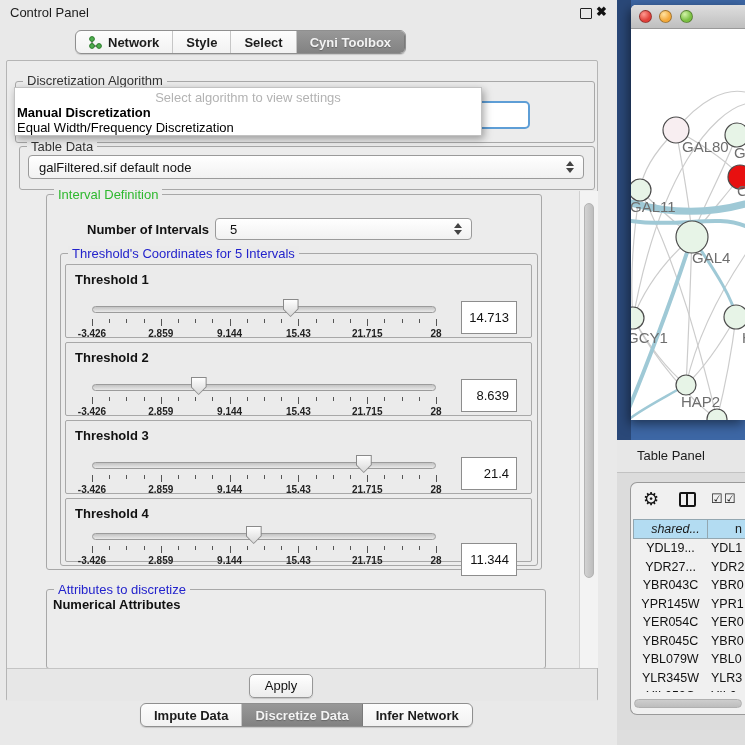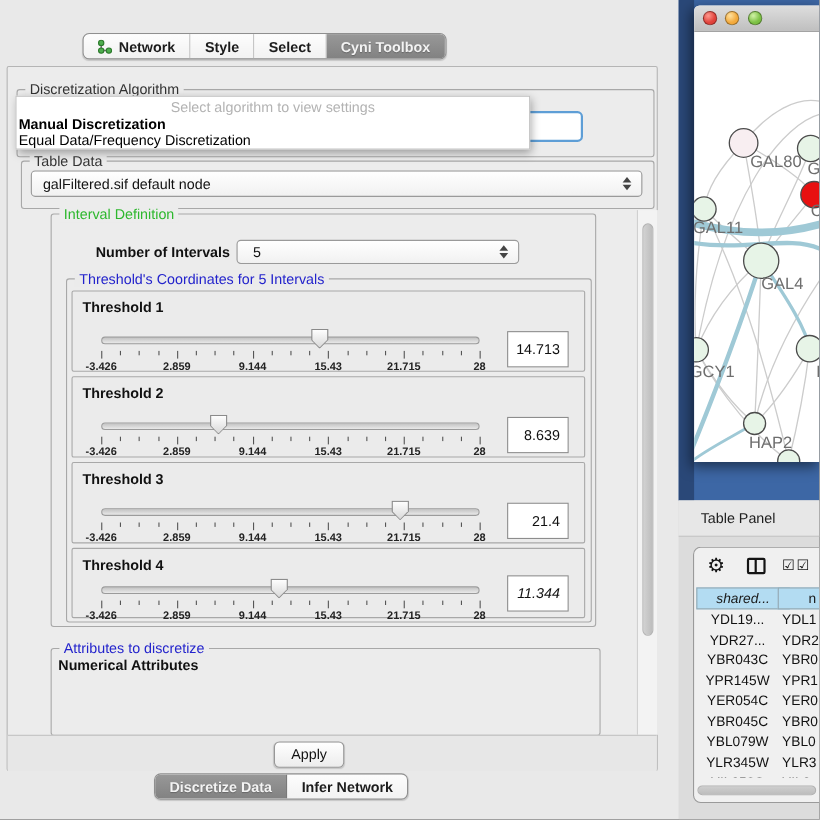--- a/index.html
+++ b/index.html
@@ -90,21 +90,21 @@
   .net-window{position:absolute;left:14px;top:5px;width:114px;height:415px;background:#fff;
               border-radius:5px 0 0 0;box-shadow:-2px 4px 12px rgba(0,0,0,.5);overflow:hidden;}
   .net-titlebar{position:absolute;left:0;top:0;width:100%;height:23px;
               background:linear-gradient(#dedede,#bfbfbf);border-bottom:1px solid #999;}
   .light{position:absolute;top:5px;width:13px;height:13px;border-radius:50%;box-sizing:border-box;border:1px solid rgba(0,0,0,.35);}
   .light.red{left:8px;background:radial-gradient(circle at 35% 30%,#ff9a90,#e0413a 60%);}
   .light.yellow{left:28px;background:radial-gradient(circle at 35% 30%,#ffe2a0,#f3a93b 60%);}
   .light.green{left:49px;background:radial-gradient(circle at 35% 30%,#d2f3a8,#7bc043 60%);}
   .net-canvas{position:absolute;left:0;top:23px;width:114px;height:392px;}
   
-  .tablepanel{position:absolute;left:0;top:455px;width:128px;height:290px;background:#dcdcdc;}
+  .tablepanel{position:absolute;left:0;top:440px;width:128px;height:290px;background:#dcdcdc;}
   .tp-titlebar{position:absolute;left:0;top:0;width:100%;height:32px;background:#e7e7e7;border-bottom:1px solid #c2c2c2;}
   .tp-title{position:absolute;left:20px;top:8px;font-size:13px;color:#1c1c1c;}
   .tp-box{position:absolute;left:13px;top:42px;width:115px;height:233px;background:#f0f0f0;
           border:1px solid #9a9a9a;border-right:none;border-radius:7px 0 0 7px;overflow:hidden;box-sizing:border-box;}
   .tp-toolbar{position:absolute;left:0;top:0;width:100%;height:36px;}
   .gear{position:absolute;left:12px;top:6px;font-size:18px;color:#141414;line-height:20px;}
   .colicon{position:absolute;left:48px;top:9px;width:17px;height:15px;border:2px solid #141414;border-radius:2px;box-sizing:border-box;}
   .colicon::after{content:"";position:absolute;left:5px;top:0;width:2px;height:11px;background:#141414;}
   .chk{position:absolute;top:8px;font-size:13px;color:#141414;}
   .chk1{left:80px;} .chk2{left:93px;}
@@ -121,20 +121,25 @@
   .tp-hscroll{position:absolute;left:3px;top:216px;width:108px;height:9px;border-radius:5px;
               background:linear-gradient(#cecece,#bdbdbd);border:1px solid #b0b0b0;box-sizing:border-box;}
 </style>
 </head>
 <body>
 
 <div id="app">
 
   <div class="control-panel">
 
+    <div class="titlebar">
+      <span class="title">Control Panel</span>
+      <span class="tb-float"></span>
+      <span class="tb-close">✖</span>
+    </div>
 
     <div class="seg top-tabs">
       <div class="seg-item">
         <svg class="net-ico" viewBox="0 0 13 13">
           <line x1="3" y1="3" x2="3" y2="10" stroke="#6a6a6a" stroke-width="1.4"></line>
           <line x1="3" y1="10" x2="10" y2="10" stroke="#6a6a6a" stroke-width="1.4"></line>
           <circle cx="3" cy="3" r="2.4" fill="#4fae4f" stroke="#2c7a2c"></circle>
           <circle cx="3" cy="10" r="2.4" fill="#4fae4f" stroke="#2c7a2c"></circle>
           <circle cx="10" cy="10" r="2.4" fill="#4fae4f" stroke="#2c7a2c"></circle>
         </svg>
@@ -154,21 +159,21 @@
     <div class="content">
 
       <div class="group" style="left:8px;top:20px;width:578px;height:60px;">
         <span class="group-label glabel-gray" style="top:-9px;">Discretization Algorithm</span>
         <div class="combo combo-focus" style="left:8px;top:19px;width:506px;height:28px;"></div>
       </div>
 
       <div class="popup">
         <div class="prompt">Select algorithm to view settings</div>
         <div class="opt b">Manual Discretization</div>
-        <div class="opt">Equal Data/Frequency Discretization</div>
+        <div class="opt">Equal Width/Frequency Discretization</div>
       </div>
 
       <div class="group" style="left:12px;top:85px;width:574px;height:42px;">
         <span class="group-label glabel-gray">Table Data</span>
         <div class="combo" style="left:8px;top:8px;width:556px;height:24px;">
           <span class="cval">galFiltered.sif default node</span>
           <span class="stepper"></span>
         </div>
       </div>
 
@@ -338,36 +343,39 @@
                 </div>
               <div class="tick-labels">
                   <span class="tick-label" style="left: 0%;">-3.426</span>
                   <span class="tick-label" style="left: 20%;">2.859</span>
                   <span class="tick-label" style="left: 40%;">9.144</span>
                   <span class="tick-label" style="left: 60%;">15.43</span>
                   <span class="tick-label" style="left: 80%;">21.715</span>
                   <span class="tick-label" style="left: 100%;">28</span>
                 </div>
             </div>
-            <div class="val-box" style="top:24px;font-style:italic;">11.344</div>
+            <div class="val-box" style="top:44px;">11.344</div>
           </div>
         </div>
       </div>
 
       <div class="group" style="left:39px;top:528px;width:498px;height:78px;">
         <span class="group-label glabel-blue">Attributes to discretize</span>
         <span style="position:absolute;left:6px;top:7px;font-size:13px;font-weight:bold;color:#111;">Numerical Attributes</span>
       </div>
 
       <div class="apply-bar">
         <div class="apply-btn">Apply</div>
       </div>
     </div>
 
     <div class="seg bottom-tabs">
+      <div class="seg-item">
+        <span>Impute Data</span>
+      </div>
       <div class="seg-item sel">
         <span>Discretize Data</span>
       </div>
       <div class="seg-item">
         <span>Infer Network</span>
       </div>
     </div>
   </div>
 
   <div class="right-region">

